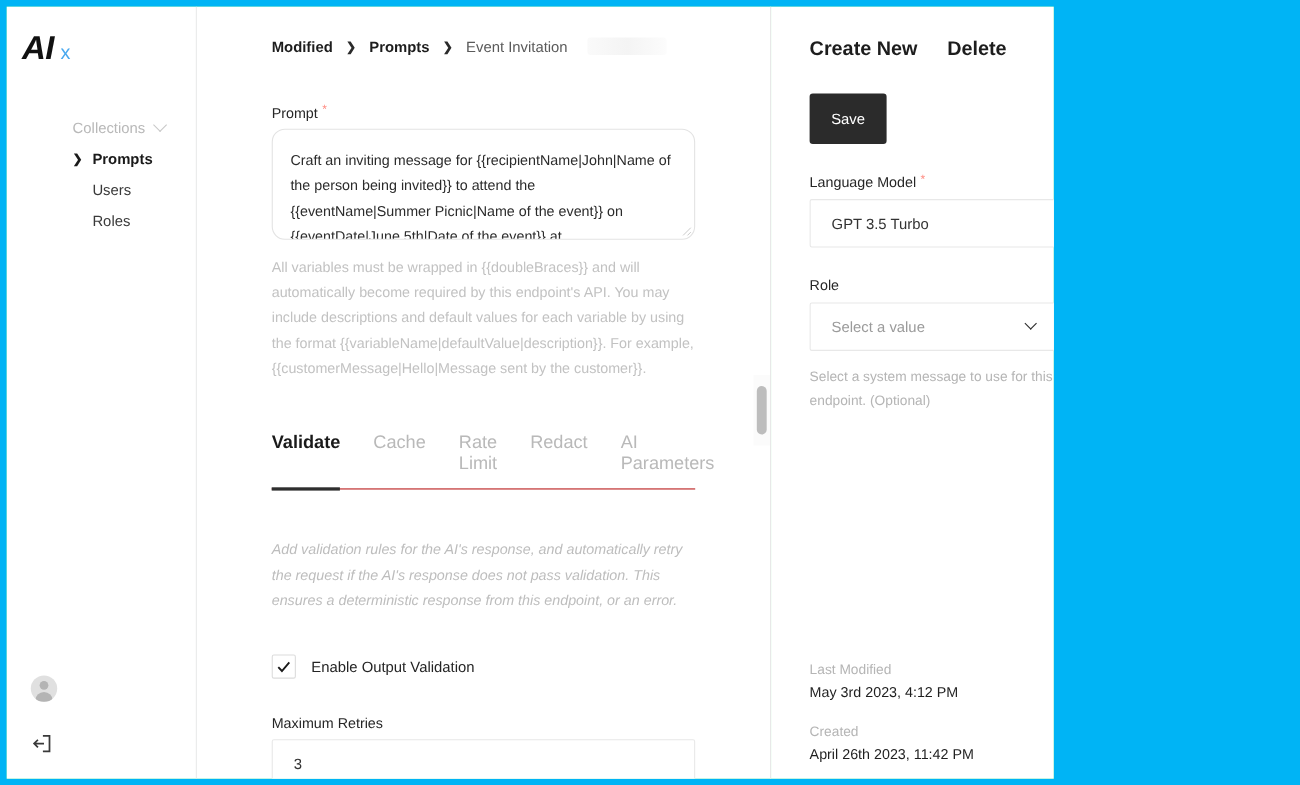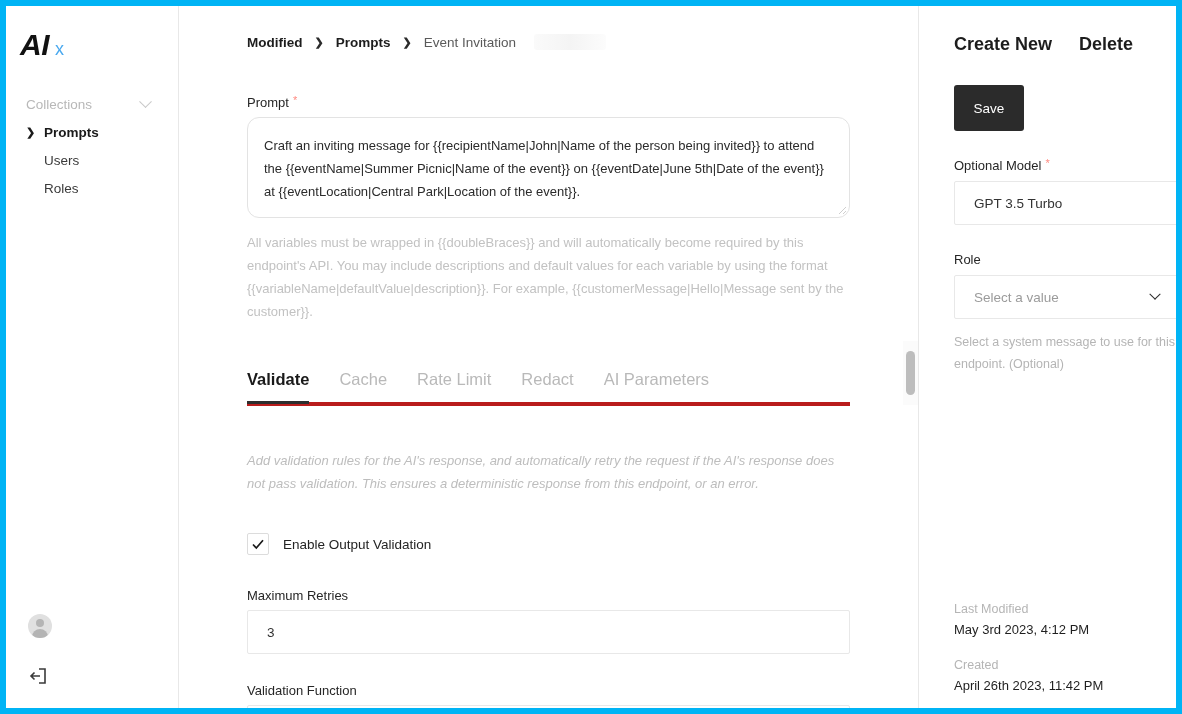--- a/index.html
+++ b/index.html
@@ -5,21 +5,21 @@
   * { box-sizing: border-box; margin: 0; padding: 0; }
   html, body {
     width: 1182px; height: 714px;
     font-family: "Liberation Sans", sans-serif;
     background: #00b4f5;
     overflow: hidden;
   }
   #app {
     position: absolute;
     left: 6px; top: 6px;
-    width: 1170px; height: 702px;
+    width: 952px; height: 702px;
     background: #86efac;
     display: flex;
     overflow: hidden;
   }
 
   
   #sidebar {
     width: 173px;
     flex: 0 0 173px;
     background: #ffffff;
@@ -31,21 +31,21 @@
     left: 14px; top: 22px;
     display: flex; align-items: baseline; gap: 6px;
   }
   .logo-ai {
     font-size: 30px; font-weight: bold; font-style: italic;
     color: #111111; letter-spacing: -0.5px;
   }
   .logo-x {
     font-size: 18px; color: #4aa9ef; font-weight: 400;
   }
-  .nav { position: absolute; left: 0; top: 85px; width: 100%; }
+  .nav { position: absolute; left: 0; top: 97px; width: 100%; padding-left: 40px; }
   .nav-section {
     display: flex; align-items: center; justify-content: space-between;
     padding: 6px 28px 6px 20px;
     color: #b8b8b8; font-size: 13.5px;
   }
   .chev-down {
     width: 9px; height: 9px;
     border-right: 1.6px solid #c9c9c9;
     border-bottom: 1.6px solid #c9c9c9;
     transform: rotate(45deg) translate(-2px,-2px);
@@ -123,21 +123,21 @@
   }
   .help-text {
     margin-top: 13px;
     font-size: 13px; color: #c2c2c2; line-height: 23px;
     max-width: 600px;
   }
 
   .tabs {
     margin-top: 47px;
     display: flex; gap: 30px;
-    border-bottom: 4px solid #b91c1c;
+    border-bottom: 1px solid #b91c1c;
   }
   .tab {
     font-size: 16.5px; color: #b9b9b9; padding-bottom: 13px;
     cursor: pointer; position: relative;
   }
   .tab.active { color: #1a1a1a; font-weight: bold; }
   .tab.active::after {
     content: ""; position: absolute; left: 0; right: 0; bottom: -2px;
     height: 3px; background: #2e2e2e;
   }
@@ -345,21 +345,21 @@
 
   <div id="right">
     <div class="rp-actions">
       <span class="rp-action">Create New</span>
       <span class="rp-action">Delete</span>
     </div>
 
     <div class="save-btn">Save</div>
 
     <div class="rp-label">
-      <span>Optional Model</span>
+      <span>Language Model</span>
       <span class="req">*</span>
     </div>
     <div class="rp-field">
       <span>GPT 3.5 Turbo</span>
     </div>
 
     <div class="rp-label">
       <span>Role</span>
     </div>
     <div class="rp-field placeholder-val">

